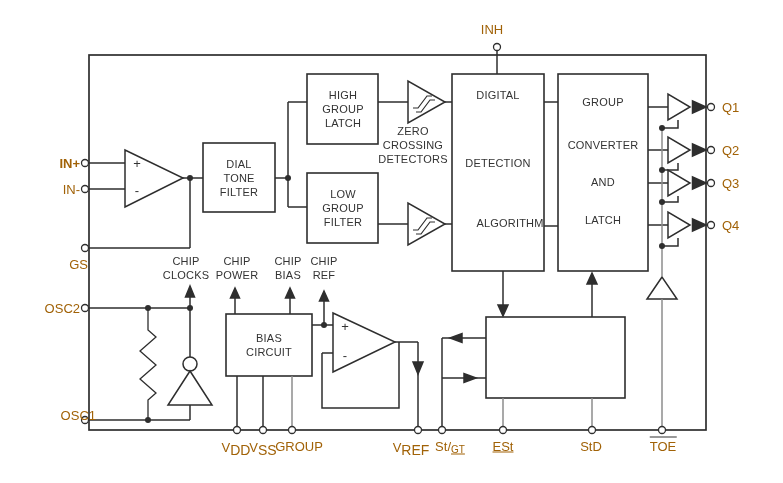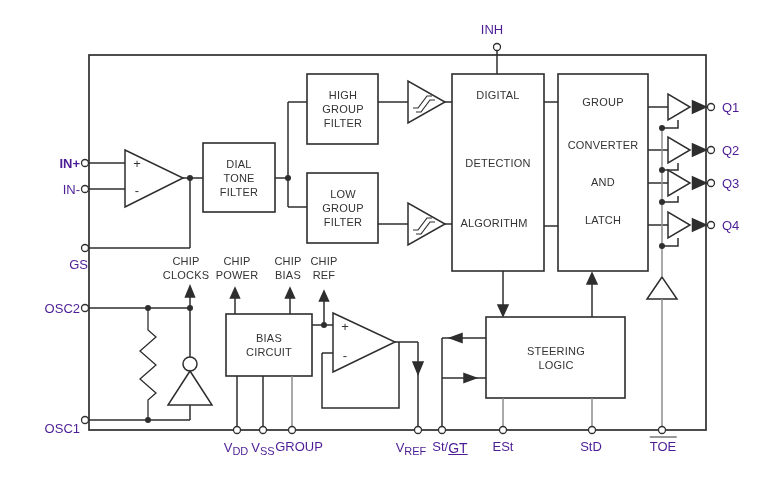--- a/index.html
+++ b/index.html
@@ -6,26 +6,26 @@
   .stage {
     position:relative; width:783px; height:483px; background:#ffffff;
     font-family:"Liberation Sans", sans-serif; color:#333; overflow:hidden;
   }
   svg.wires { position:absolute; left:0; top:0; }
   .lbl {
     position:absolute; transform:translate(-50%,-50%);
     font-size:11px; line-height:14px; text-align:center;
     white-space:pre-line; letter-spacing:0.2px; color:#333;
   }
-  .pin { position:absolute; font-size:13px; color:#4c1d95; white-space:nowrap; }
+  .pin { position:absolute; font-size:13px; color:#a16207; white-space:nowrap; }
   .pin.c { transform:translate(-50%,-50%); text-align:center; }
   .pin.r { transform:translateY(-50%); text-align:right; }
   .pin.l { transform:translateY(-50%); text-align:left; }
-  .sub { font-size:11px; position:relative; top:3px; }
-  .sub2 { font-size:14px; position:relative; top:2px;text-decoration:underline; }
+  .sub { font-size:14px; position:relative; top:3px; }
+  .sub2 { font-size:10px; position:relative; top:2px;text-decoration:underline; }
   .ov { border-top:1.5px solid #333; padding-top:1px; }
   .sym { position:absolute; transform:translate(-50%,-50%); font-size:13px; color:#333; }
 </style>
 </head>
 <body>
 
 <div class="stage">
 
   <svg class="wires" width="783" height="483" viewBox="0 0 783 483">
 
@@ -169,66 +169,67 @@
       <circle cx="711" cy="183" r="3.5"></circle>
       <circle cx="711" cy="225" r="3.5"></circle>
     </g>
   </svg>
 
   <div class="lbl" style="left:239px; top:178px;">DIAL
 TONE
 FILTER</div>
   <div class="lbl" style="left:343px; top:109px;">HIGH
 GROUP
-FILTER</div>
+LATCH</div>
   <div class="lbl" style="left:343px; top:208px;">LOW
 GROUP
 FILTER</div>
   <div class="lbl" style="left:269px; top:345px;">BIAS
 CIRCUIT</div>
-  <div class="lbl" style="left:556px; top:358px;">STEERING
-LOGIC</div>
 
   <div class="lbl" style="left:498px; top:95px;">DIGITAL</div>
   <div class="lbl" style="left:498px; top:163px;">DETECTION</div>
-  <div class="lbl" style="left:494px; top:223px;">ALGORITHM</div>
+  <div class="lbl" style="left:510px; top:223px;">ALGORITHM</div>
 
   <div class="lbl" style="left:603px; top:102px;">GROUP</div>
   <div class="lbl" style="left:603px; top:145px;">CONVERTER</div>
   <div class="lbl" style="left:603px; top:182px;">AND</div>
   <div class="lbl" style="left:603px; top:220px;">LATCH</div>
 
+  <div class="lbl" style="left:413px; top:145px;">ZERO
+CROSSING
+DETECTORS</div>
   <div class="lbl" style="left:186px; top:268px;">CHIP
 CLOCKS</div>
   <div class="lbl" style="left:237px; top:268px;">CHIP
 POWER</div>
   <div class="lbl" style="left:288px; top:268px;">CHIP
 BIAS</div>
   <div class="lbl" style="left:324px; top:268px;">CHIP
 REF</div>
 
   <div class="sym" style="left:137px; top:163px;">+</div>
   <div class="sym" style="left:137px; top:190px;">-</div>
   <div class="sym" style="left:345px; top:326px;">+</div>
   <div class="sym" style="left:345px; top:355px;">-</div>
 
   <div class="pin c" style="left:492px; top:29px;">INH</div>
   <div class="pin r" style="left:0; top:163px; width:80px;font-weight:bold;">IN+</div>
   <div class="pin r" style="left:0; top:189px; width:80px;">IN-</div>
   <div class="pin r" style="left:0; top:264px; width:80px;margin-left:8px;">GS</div>
   <div class="pin r" style="left:0; top:308px; width:80px;">OSC2</div>
-  <div class="pin r" style="left:0; top:428px; width:80px;">OSC1</div>
+  <div class="pin r" style="left:0; top:415px; width:80px;padding-left:16px;">OSC1</div>
 
   <div class="pin l" style="left:722px; top:107px;">Q1</div>
   <div class="pin l" style="left:722px; top:150px;">Q2</div>
   <div class="pin l" style="left:722px; top:183px;">Q3</div>
   <div class="pin l" style="left:722px; top:225px;">Q4</div>
 
   <div class="pin c" style="left:236px; top:447px;"><span>V</span><span class="sub">DD</span></div>
   <div class="pin c" style="left:263px; top:447px;"><span>V</span><span class="sub">SS</span></div>
   <div class="pin c" style="left:299px; top:446px;">GROUP</div>
   <div class="pin c" style="left:411px; top:447px;"><span>V</span><span class="sub">REF</span></div>
   <div class="pin c" style="left:450px; top:446px;"><span>St/</span><span class="sub2">GT</span></div>
-  <div class="pin c" style="left:503px; top:446px;">ESt</div>
+  <div class="pin c" style="left:503px; top:446px;text-decoration:underline;">ESt</div>
   <div class="pin c" style="left:591px; top:446px;">StD</div>
   <div class="pin c" style="left:663px; top:446px;text-align:right;"><span class="ov">TOE</span></div>
 
 </div>
 
 </body></html>

